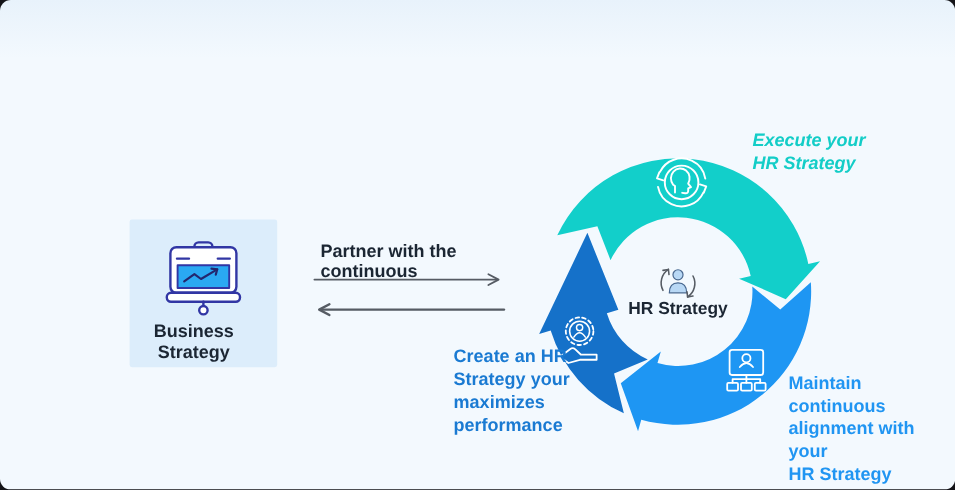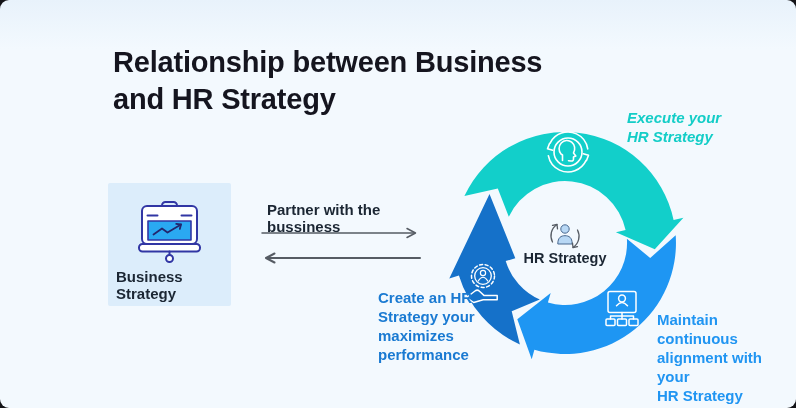--- a/index.html
+++ b/index.html
@@ -15,21 +15,21 @@
   .title{
     position:absolute;left:113px;top:44px;margin:0;
     font-size:29px;line-height:37px;font-weight:700;letter-spacing:-0.2px;
     color:#15151f;white-space:pre-line;
   }
   .biz-box{
     position:absolute;left:108px;top:183px;width:123px;height:123px;
     background:#dcedfb;border-radius:2px;
   }
   .biz-label{
-    position:absolute;left:116px;top:268px;width:123px;
+    position:absolute;left:100px;top:268px;width:123px;text-align:center;
     font-size:15px;font-weight:700;color:#1b2633;
   }
   .partner-label{
     position:absolute;left:267px;top:201px;width:170px;
     font-size:15px;font-weight:700;color:#1b2633;
   }
   .stage{position:absolute;left:0;top:0;}
   .step-label{position:absolute;font-size:15px;font-weight:700;line-height:19px;white-space:pre-line;}
   .step-execute{left:627px;top:108px;color:#13cdc7;font-style:italic;}
   .step-maintain{left:657px;top:310px;color:#2095f2;}
@@ -37,22 +37,20 @@
   .center-label{
     position:absolute;left:503px;top:250px;width:124px;text-align:center;
     font-size:14.5px;font-weight:700;color:#1b2633;
   }
 </style>
 </head>
 <body>
 
 <div class="card">
 
-  <h1 class="title">Relationship between Business
-and HR Strategy</h1>
 
   <div class="biz-box"></div>
 
   <svg class="stage" width="796" height="408" viewBox="0 0 796 408">
 
     <path d="M 464.4 196.1 A 111 111 0 0 1 673.6 219.9 L 683.4 217.8 L 654.8 249.3 L 615.9 232.2 L 625.6 230.1 A 62 62 0 0 0 508.8 216.8 L 497.8 188.6 Z" fill="#12cfca"></path>
     <path d="M 675.7 235.3 A 111 111 0 0 1 534.4 349.7 L 531.7 359.3 L 517.3 319.3 L 550.7 293.0 L 547.9 302.6 A 62 62 0 0 0 626.9 238.7 L 650.2 258.0 Z" fill="#1e96f3"></path>
     <path d="M 519.9 344.4 A 111 111 0 0 1 458.9 275.5 L 449.3 278.4 L 489.5 194.0 L 515.3 258.2 L 505.7 261.1 A 62 62 0 0 0 539.8 299.6 L 511.7 311.2 Z" fill="#1571c9"></path>
 
     <g fill="none" stroke-width="1.6" stroke-linecap="round" stroke-linejoin="round" stroke="#ffffff">
@@ -113,21 +111,21 @@
         <path d="M262 233 H 414"></path>
         <path d="M407 228.5 L415.5 233 L407 237.5"></path>
       </g>
       <g stroke-width="2">
         <path d="M420 258 H 268"></path>
         <path d="M274.5 253.5 L266 258 L274.5 262.5"></path>
       </g>
     </g>
   </svg>
 
-  <div class="partner-label">Partner with the bussiness</div>
+  <div class="partner-label">Partner with the continuous</div>
 
   <div class="biz-label">Business Strategy</div>
 
   <div class="step-label step-execute">Execute your
 HR Strategy</div>
 
   <div class="step-label step-maintain">Maintain continuous
 alignment with your
 HR Strategy</div>
 

